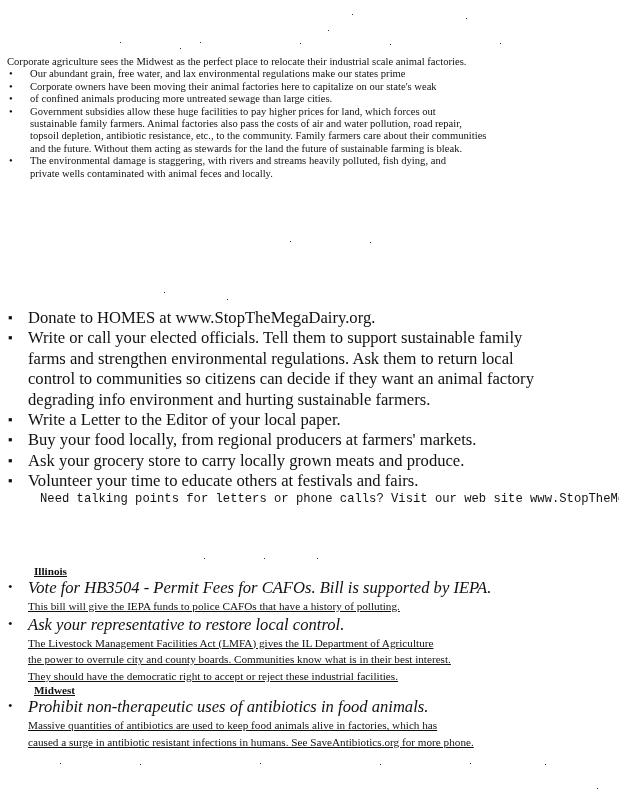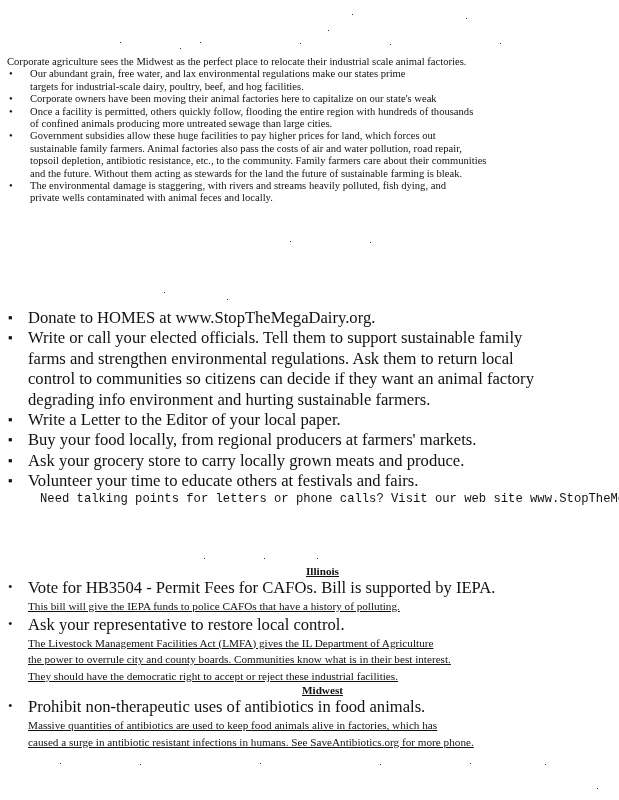--- a/index.html
+++ b/index.html
@@ -18,51 +18,49 @@
 
     
     .sec2 { position: absolute; left: 6px; top: 308px; width: 605px; font-size: 16.6px; line-height: 20.4px; }
     .sec2 ul { list-style: none; margin: 0; padding: 0; }
     .sec2 li { position: relative; padding-left: 22px; }
     .sec2 li .bullet { position: absolute; left: 2px; top: 0; font-size: 13px; }
     .sec2 .note { padding-left: 34px; font-size: 12.2px; line-height: 14px; margin-top: 0px; white-space: nowrap; font-family: Liberation Mono, monospace; }
 
     
     .sec3 { position: absolute; left: 6px; top: 565px; width: 605px; }
-    .heading { text-align: center; font-weight: bold; text-decoration: underline; font-size: 11.2px; line-height: 13px; margin: 0 0 0 28px; }
+    .heading { text-align: left; font-weight: bold; text-decoration: underline; font-size: 11.2px; line-height: 13px; margin: 0 0 0 28px; }
     .sec3 ul { list-style: none; margin: 0; padding: 0; }
     .sec3 li { position: relative; padding-left: 22px; }
     .sec3 li .bullet { position: absolute; left: 2px; top: 1px; font-size: 13px; }
-    .sec3 .item-title { font-size: 16.6px; line-height: 20px; white-space: nowrap; }
+    .sec3 .item-title { font-size: 16.6px; line-height: 20px; white-space: nowrap; font-style: italic; }
     .sec3 .item-desc { font-size: 11.2px; line-height: 16.6px; text-decoration: underline; }
     .sec3 .item-desc div { white-space: nowrap; }
 
     .specks { position: absolute; left: 0; top: 0; width: 619px; height: 800px; pointer-events: none; }
     .speck { position: absolute; width: 1px; height: 1px; background: #333; }
   </style>
 </head>
 <body>
 
 <div class="page">
 
   <div class="sec1">
     <p class="intro">Corporate agriculture sees the Midwest as the perfect place to relocate their industrial scale animal factories.</p>
     <ul>
       <li>
         <span class="bullet">•</span>
         <div>Our abundant grain, free water, and lax environmental regulations make our states prime</div>
-        <div>targets for industrial-scale dairy, poultry, beef, and hog facilities.</div>
       </li>
       <li>
         <span class="bullet">•</span>
         <div>Corporate owners have been moving their animal factories here to capitalize on our state's weak</div>
       </li>
       <li>
         <span class="bullet">•</span>
-        <div>Once a facility is permitted, others quickly follow, flooding the entire region with hundreds of thousands</div>
         <div>of confined animals producing more untreated sewage than large cities.</div>
       </li>
       <li>
         <span class="bullet">•</span>
         <div>Government subsidies allow these huge facilities to pay higher prices for land, which forces out</div>
         <div>sustainable family farmers. Animal factories also pass the costs of air and water pollution, road repair,</div>
         <div>topsoil depletion, antibiotic resistance, etc., to the community. Family farmers care about their communities</div>
         <div>and the future. Without them acting as stewards for the land the future of sustainable farming is bleak.</div>
       </li>
       <li>

